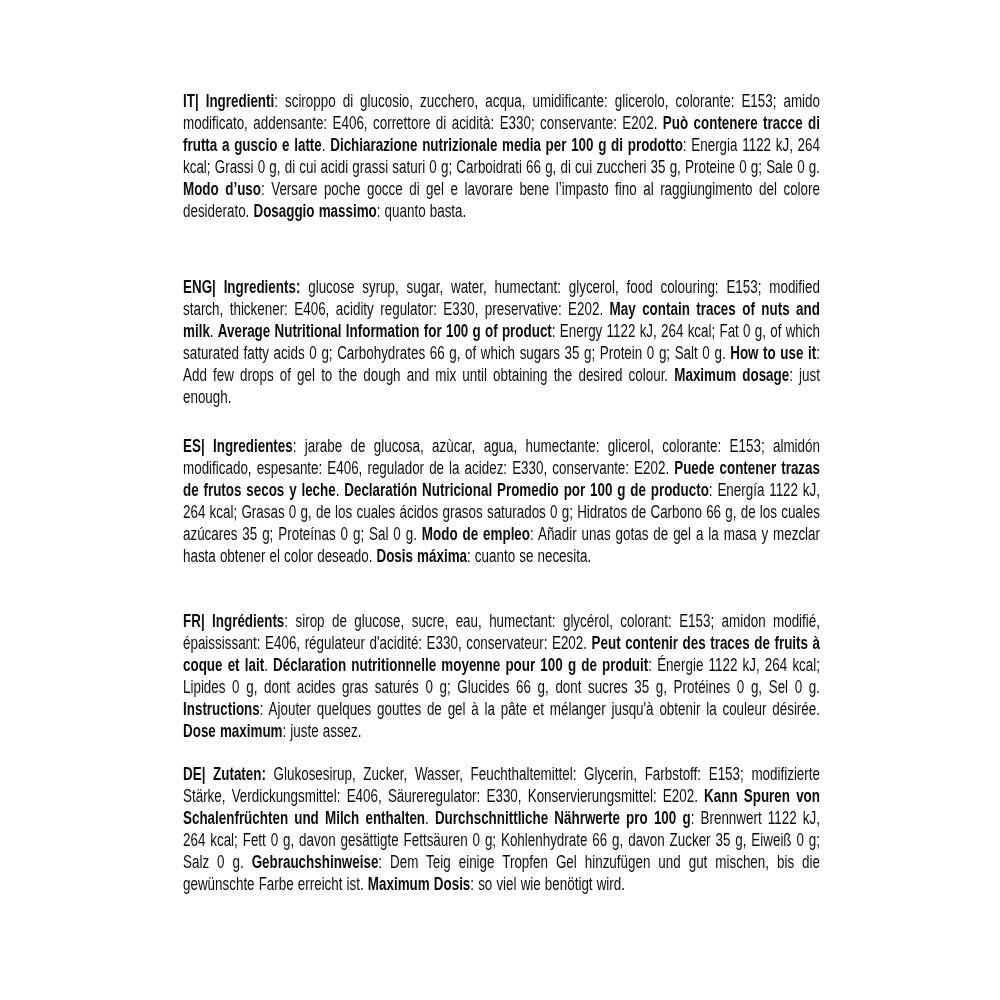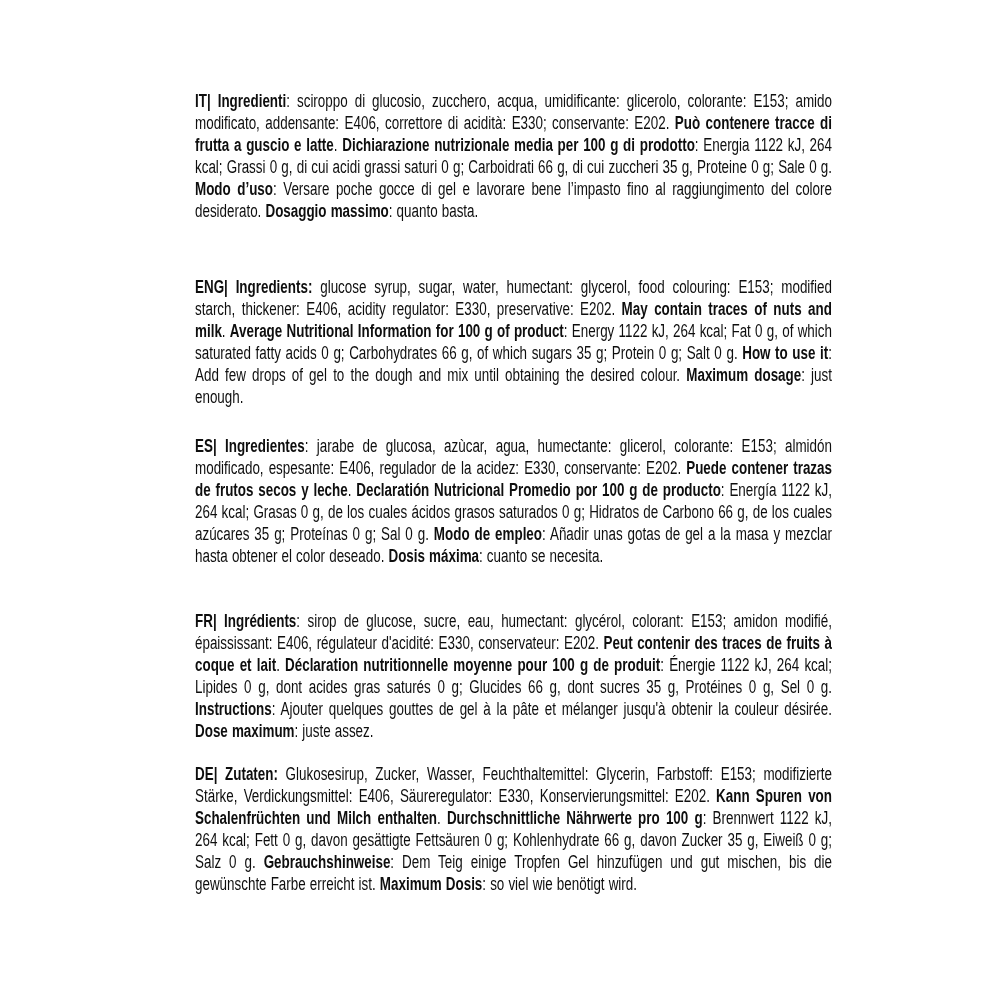--- a/index.html
+++ b/index.html
@@ -9,21 +9,21 @@
   }
   body {
     width: 1000px;
     height: 1000px;
     overflow: hidden;
     position: relative;
     font-family: "Liberation Sans", "DejaVu Sans", sans-serif;
   }
   .label-sheet {
     position: absolute;
-    left: 12px; top: 0;
+    left: 0; top: 0;
     width: 820px;
     height: 1000px;
     background: #ffffff;
   }
   .ing-section {
     position: absolute;
     left: 183px;
     width: 855px;                 
     transform: scaleX(0.745);     
     transform-origin: 0 0;

